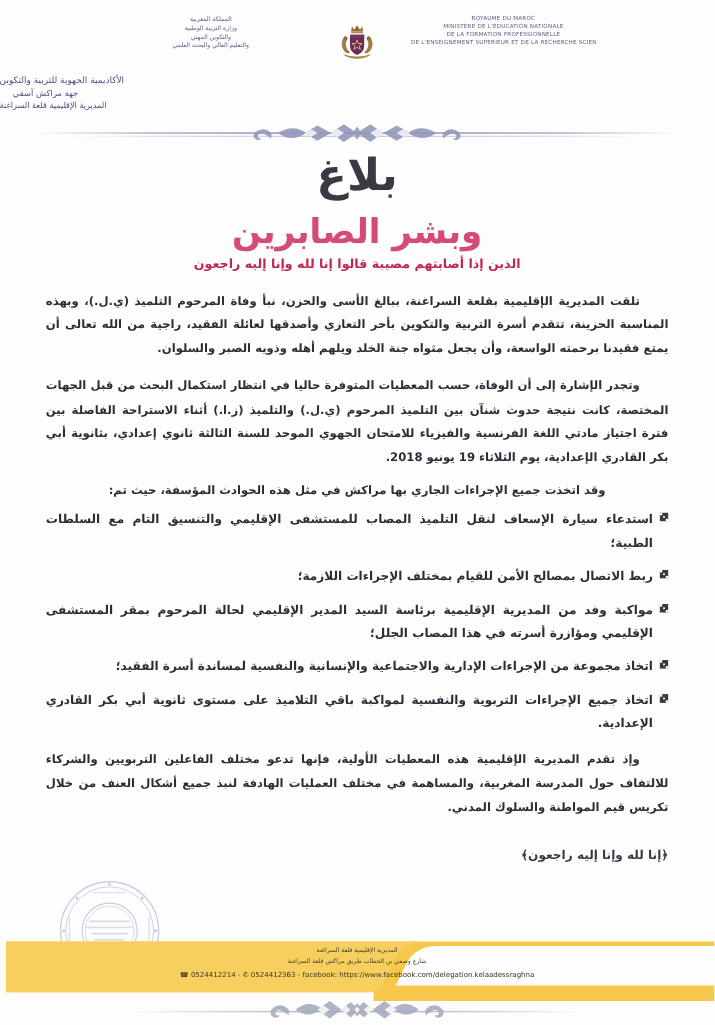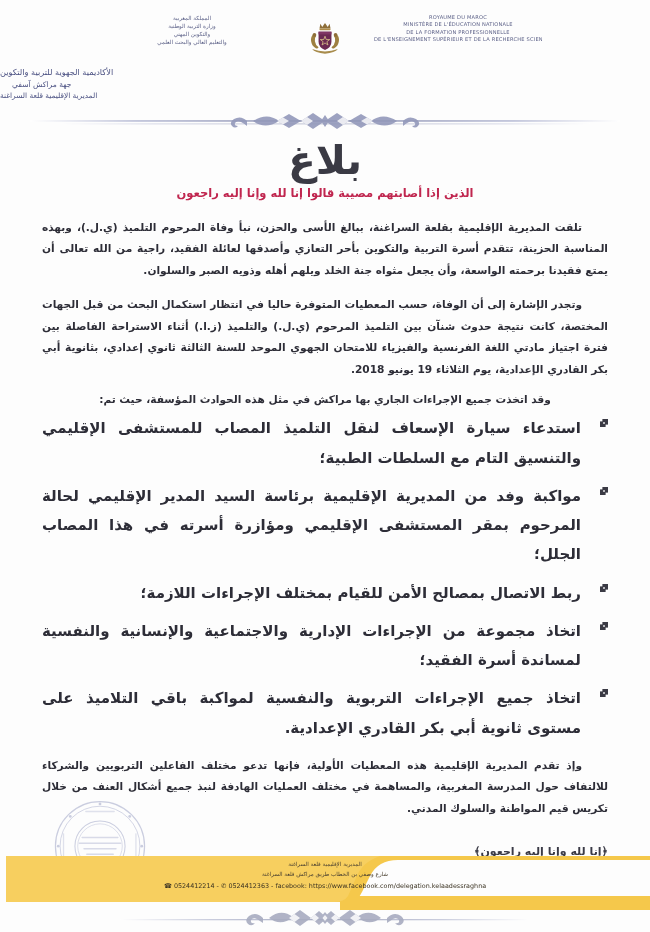--- a/index.html
+++ b/index.html
@@ -142,23 +142,23 @@
   }
 
   ul.bullets {
     list-style: none;
     margin: 0 0 12px 0;
     padding: 0;
   }
   ul.bullets li {
     display: flex;
     align-items: flex-start;
-    gap: 19px;
+    gap: 6px;
     margin-bottom: 9px;
-    font-size: 15px;
+    font-size: 11px;
     line-height: 1.95;
     font-weight: 600;
     color: #2d2d37;
   }
   .bullet-mark {
     flex: 0 0 auto;
     width: 8px;
     height: 8px;
     margin-top: 5px;
   }
@@ -293,20 +293,21 @@
     <g fill="#ffffff" opacity=".8" transform="translate(325,13)">
       <path d="M-48 0 l6 -3.5 l6 3.5 l-6 3.5 Z"></path>
       <path d="M48 0 l-6 -3.5 l-6 3.5 l6 3.5 Z"></path>
       <path d="M-24 0 l6 -4 l6 4 l-6 4 Z"></path>
       <path d="M24 0 l-6 -4 l-6 4 l6 4 Z"></path>
     </g>
   </svg>
 
   <div class="title-block">
     <div class="title-main">بلاغ</div>
+    <div class="verse-main">وبشر الصابرين</div>
     <div class="verse-sub">الذين إذا أصابتهم مصيبة قالوا إنا لله وإنا إليه راجعون</div>
   </div>
 
   <div class="body-wrap">
 
     <p class="para indent">تلقت المديرية الإقليمية بقلعة السراغنة، ببالغ الأسى والحزن، نبأ وفاة المرحوم التلميذ (ي.ل.)، وبهذه المناسبة الحزينة، تتقدم أسرة التربية والتكوين بأحر التعازي وأصدقها لعائلة الفقيد، راجية من الله تعالى أن يمتع فقيدنا برحمته الواسعة، وأن يجعل مثواه جنة الخلد ويلهم أهله وذويه الصبر والسلوان.</p>
     <p class="para indent">وتجدر الإشارة إلى أن الوفاة، حسب المعطيات المتوفرة حاليا في انتظار استكمال البحث من قبل الجهات المختصة، كانت نتيجة حدوث شنآن بين التلميذ المرحوم (ي.ل.) والتلميذ (ز.ا.) أثناء الاستراحة الفاصلة بين فترة اجتياز مادتي اللغة الفرنسية والفيزياء للامتحان الجهوي الموحد للسنة الثالثة ثانوي إعدادي، بثانوية أبي بكر القادري الإعدادية، يوم الثلاثاء 19 يونيو 2018.</p>
 
     <p class="lead-in">وقد اتخذت جميع الإجراءات الجاري بها مراكش في مثل هذه الحوادث المؤسفة، حيث تم:</p>
 
@@ -320,30 +321,30 @@
         </svg>
         <span class="bullet-text">استدعاء سيارة الإسعاف لنقل التلميذ المصاب للمستشفى الإقليمي والتنسيق التام مع السلطات الطبية؛</span>
       </li>
       <li>
         <svg class="bullet-mark" viewBox="0 0 10 10" aria-hidden="true">
           <rect x="0" y="0" width="10" height="10" fill="#3a3a44"></rect>
           <rect x="0" y="0" width="3" height="3" fill="#ffffff"></rect>
           <rect x="7" y="7" width="3" height="3" fill="#ffffff"></rect>
           <rect x="4" y="4" width="2" height="2" fill="#ffffff"></rect>
         </svg>
-        <span class="bullet-text">مواكبة وفد من المديرية الإقليمية برئاسة السيد المدير الإقليمي لحالة المرحوم بمقر المستشفى الإقليمي ومؤازرة أسرته في هذا المصاب الجلل؛</span>
+        <span class="bullet-text">ربط الاتصال بمصالح الأمن للقيام بمختلف الإجراءات اللازمة؛</span>
       </li>
       <li>
         <svg class="bullet-mark" viewBox="0 0 10 10" aria-hidden="true">
           <rect x="0" y="0" width="10" height="10" fill="#3a3a44"></rect>
           <rect x="0" y="0" width="3" height="3" fill="#ffffff"></rect>
           <rect x="7" y="7" width="3" height="3" fill="#ffffff"></rect>
           <rect x="4" y="4" width="2" height="2" fill="#ffffff"></rect>
         </svg>
-        <span class="bullet-text">ربط الاتصال بمصالح الأمن للقيام بمختلف الإجراءات اللازمة؛</span>
+        <span class="bullet-text">مواكبة وفد من المديرية الإقليمية برئاسة السيد المدير الإقليمي لحالة المرحوم بمقر المستشفى الإقليمي ومؤازرة أسرته في هذا المصاب الجلل؛</span>
       </li>
       <li>
         <svg class="bullet-mark" viewBox="0 0 10 10" aria-hidden="true">
           <rect x="0" y="0" width="10" height="10" fill="#3a3a44"></rect>
           <rect x="0" y="0" width="3" height="3" fill="#ffffff"></rect>
           <rect x="7" y="7" width="3" height="3" fill="#ffffff"></rect>
           <rect x="4" y="4" width="2" height="2" fill="#ffffff"></rect>
         </svg>
         <span class="bullet-text">اتخاذ مجموعة من الإجراءات الإدارية والاجتماعية والإنسانية والنفسية لمساندة أسرة الفقيد؛</span>
       </li>

